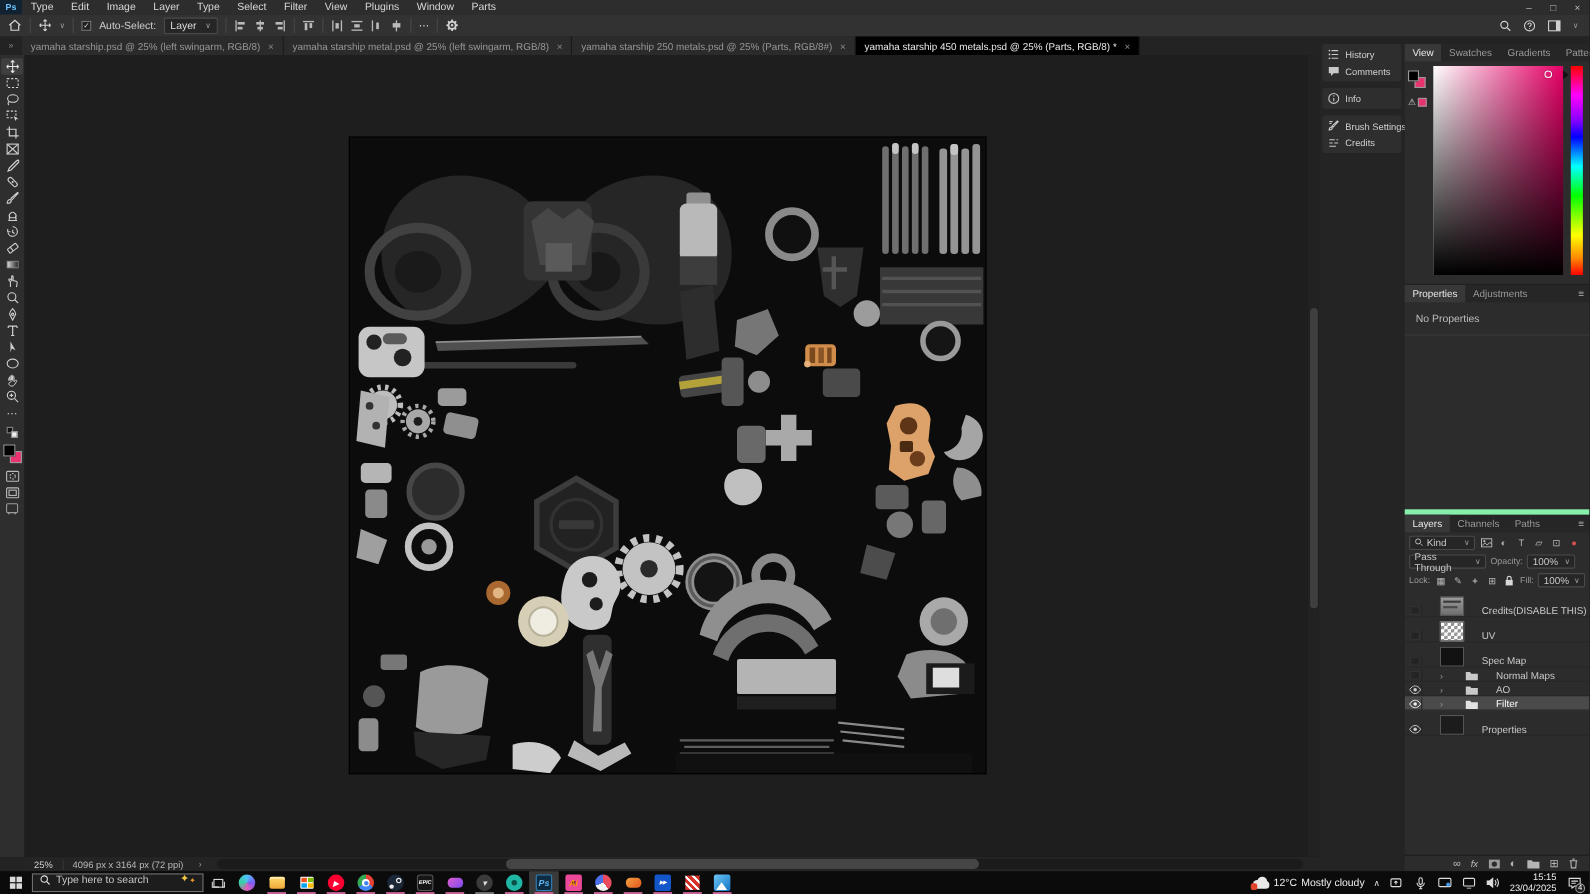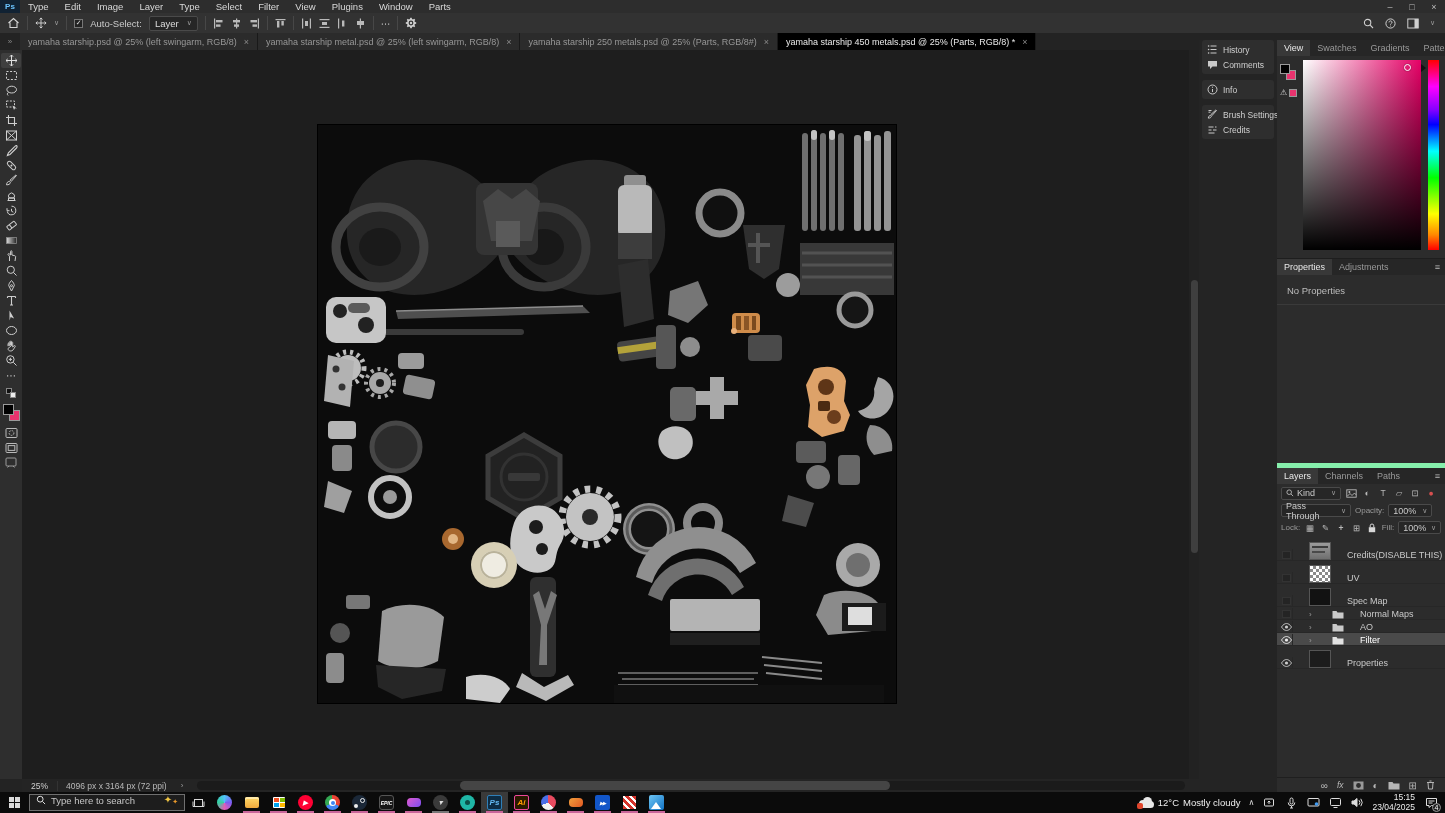--- a/index.html
+++ b/index.html
@@ -936,21 +936,21 @@
         <i class="ai16" style="border-radius:50%;background:#1fb6a6;position:relative">
           <i style="position:absolute;left:5px;top:5px;width:5px;height:5px;border-radius:50%;background:#0c4f48"></i>
         </i>
         <i class="u"></i>
       </div>
     <div class="appslot active">
         <i class="ai16" style="border-radius:2px;background:#0d2c44;border:1px solid #2f7fb8;color:#63b9f2;font-size:8px;font-weight:bold">Ps</i>
         <i class="u"></i>
       </div>
     <div class="appslot">
-        <i class="ai16" style="border-radius:2px;background:#2a1a00;border:1px solid #ec4899;color:#ff9a00;font-size:8px;font-weight:bold">Ai</i>
+        <i class="ai16" style="border-radius:2px;background:#2a1a00;border:6px solid #ec4899;color:#ff9a00;font-size:8px;font-weight:bold">Ai</i>
         <i class="u"></i>
       </div>
     <div class="appslot">
         <i class="ai16" style="border-radius:50%;background:conic-gradient(#e84a5f 0 140deg,#f3f3f3 0 250deg,#4a6fe8 0 360deg)"></i>
         <i class="u"></i>
       </div>
     <div class="appslot">
         <i style="width:14px;height:9px;border-radius:4px;background:linear-gradient(135deg,#f2a03d,#e25822)"></i>
         <i class="u"></i>
       </div>

